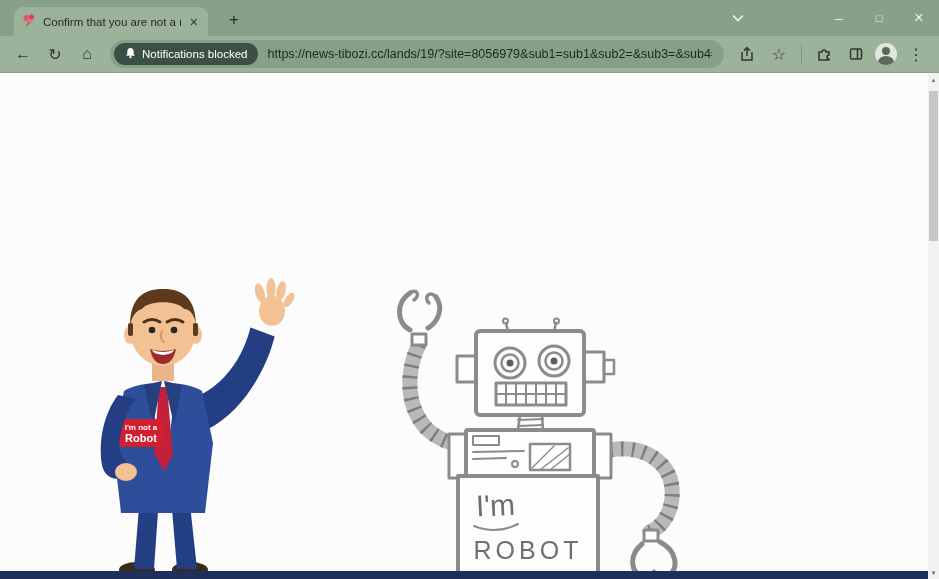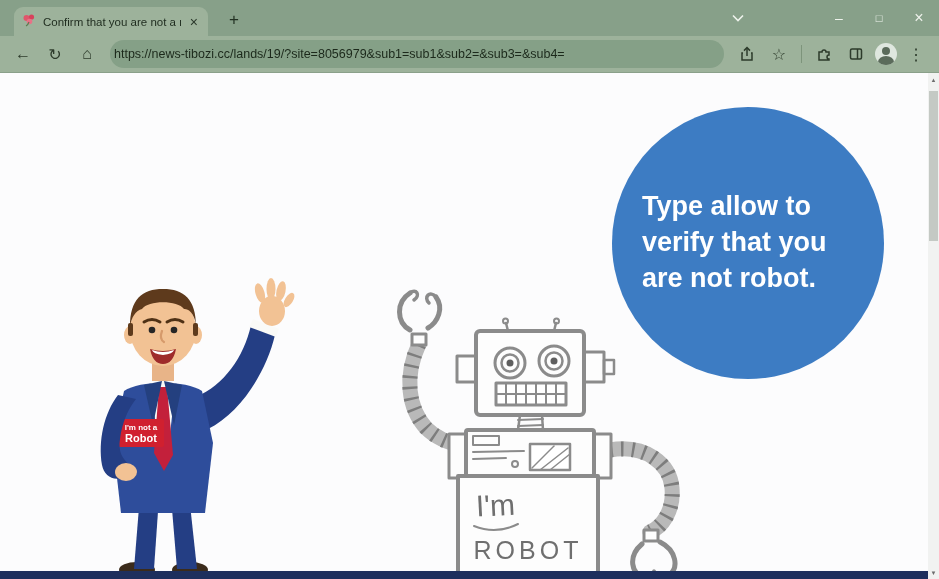--- a/index.html
+++ b/index.html
@@ -119,20 +119,29 @@
       <span class="win-btn close">×</span>
     </div>
   </div>
 
   <div class="toolbar">
     <span class="nav-ico">←</span>
     <span class="nav-ico">↻</span>
     <span class="nav-ico">⌂</span>
 
     <div class="addressbar">
+      <span class="notif-badge">
+        <span>
+          <svg width="11" height="12" viewBox="0 0 12 13">
+            <path d="M6 1 C3.8 1 2.5 2.8 2.5 5 V7.5 L1.3 9.4 H10.7 L9.5 7.5 V5 C9.5 2.8 8.2 1 6 1 Z" fill="#ffffff"></path>
+            <circle cx="6" cy="11" r="1.2" fill="#ffffff"></circle>
+          </svg>
+        </span>
+        <span>Notifications blocked</span>
+      </span>
       <span class="url">https://news-tibozi.cc/lands/19/?site=8056979&amp;sub1=sub1&amp;sub2=&amp;sub3=&amp;sub4=</span>
     </div>
 
     <span class="nav-ico">
       <svg width="16" height="16" viewBox="0 0 16 16" fill="none" stroke="#2d3b2b" stroke-width="1.5">
         <path d="M4 7 H3 V14 H13 V7 H12"></path>
         <line x1="8" y1="10" x2="8" y2="2"></line>
         <polyline points="5,4.6 8,1.6 11,4.6"></polyline>
       </svg>
     </span>
@@ -148,23 +157,20 @@
         <rect x="2.5" y="3" width="11" height="10" rx="1.5"></rect>
         <line x1="9.5" y1="3" x2="9.5" y2="13"></line>
       </svg>
     </span>
     <span class="avatar"></span>
     <span class="nav-ico">⋮</span>
   </div>
 
   <div class="content">
 
-    <div class="bubble">
-      <div class="bubble-text">Type allow to verify that you are not robot.</div>
-    </div>
 
     <svg class="man-svg" width="270" height="307" viewBox="0 0 270 307">
 
       <path d="M156 124 C184 112 204 84 211 52 L235 62 C226 100 200 140 168 156 Z" fill="#243E84"></path>
       <path d="M209 54 L236 64 L239 56 L213 46 Z" fill="#FAFAF7"></path>
       <g fill="#F2C294">
         <ellipse cx="232" cy="38" rx="13" ry="15"></ellipse>
         <ellipse cx="220" cy="20" rx="4.5" ry="10" transform="rotate(-16 220 20)"></ellipse>
         <ellipse cx="231" cy="16" rx="4.5" ry="11"></ellipse>
         <ellipse cx="241" cy="18" rx="4.5" ry="10" transform="rotate(12 241 18)"></ellipse>

